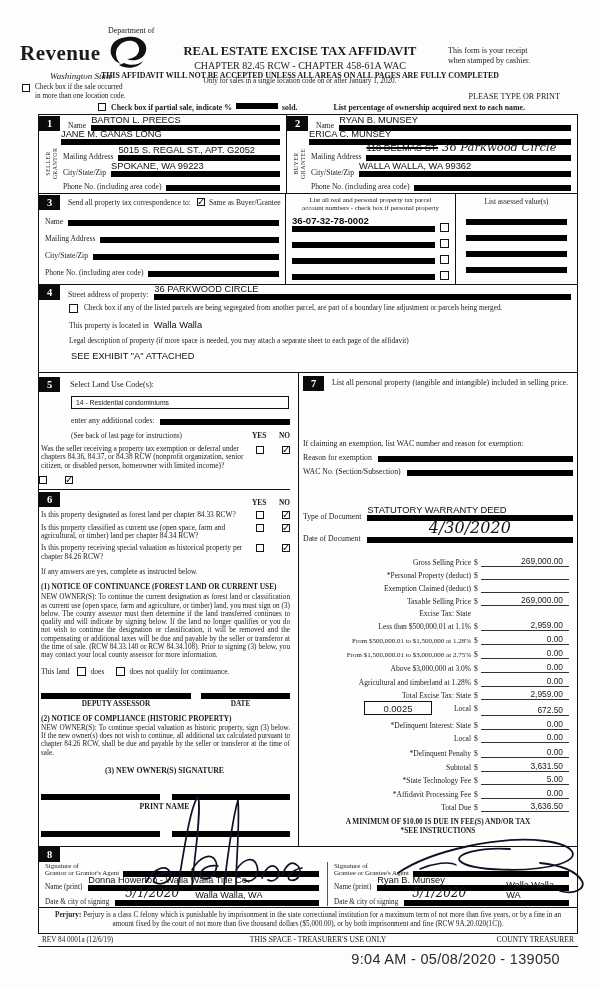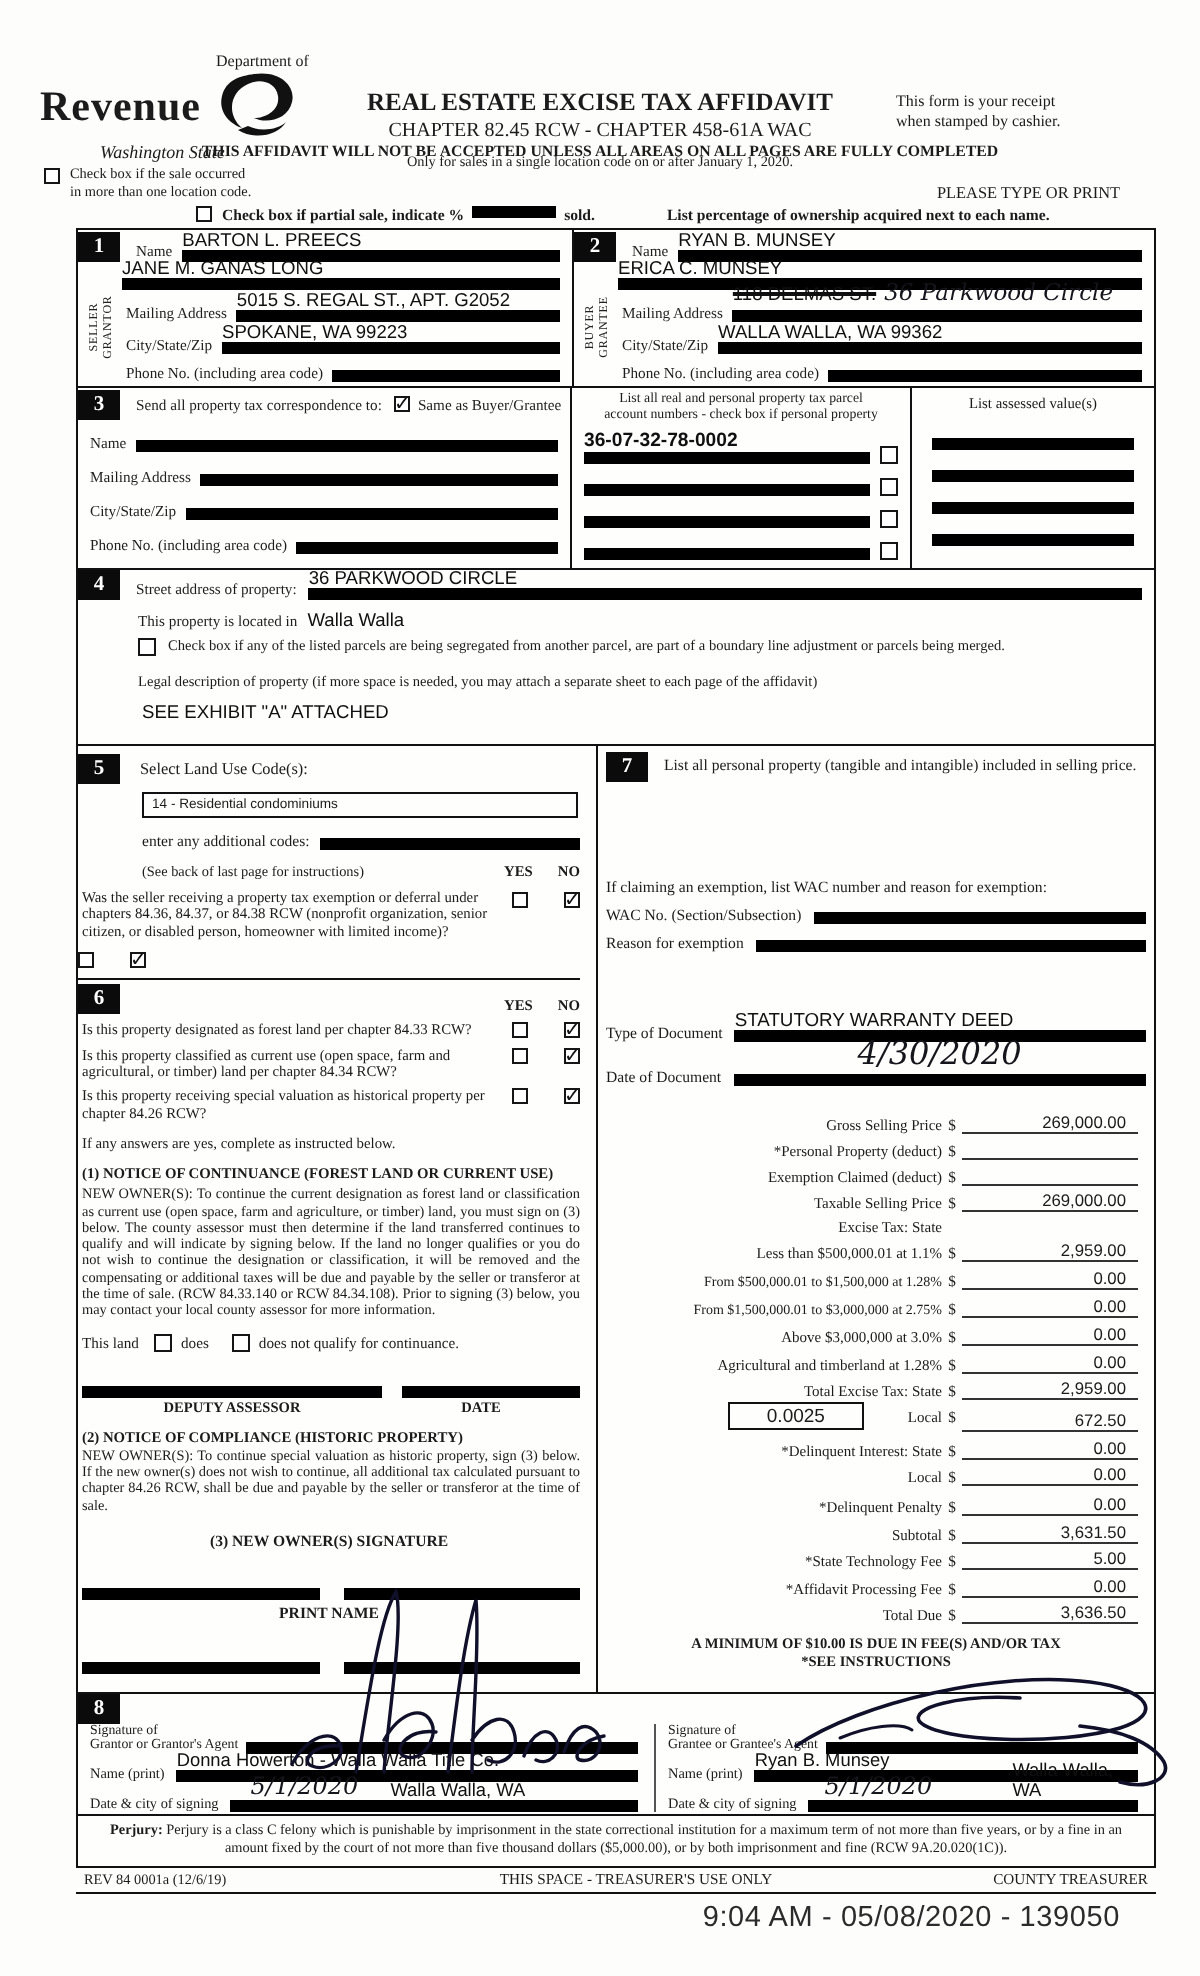--- a/index.html
+++ b/index.html
@@ -204,27 +204,27 @@
         <div class="ul" style="height:16px;"></div>
       </div>
     </div>
 
     <div class="sec" style="height:88px;">
       <div class="row" style="padding-left:0;height:16px;">
         <span class="numbox">4</span>
         <span class="lbl" style="margin:0 6px 1px 8px;">Street address of property:</span>
         <span class="ul v" style="flex:1;font-size:9.3px;">36 PARKWOOD CIRCLE</span>
       </div>
+      <div class="row" style="padding-left:30px;height:15px;align-items:center;">
+        <span class="cb" style="width:9px;height:9px;margin-right:6px;"></span>
+        <span class="small" style="font-size:7.3px;">Check box if any of the listed parcels are being segregated from another parcel, are part of a boundary line adjustment or parcels being merged.</span>
+      </div>
       <div class="row" style="padding-left:30px;height:15px;">
         <span class="lbl" style="margin-right:5px;">This property is located in</span>
         <span class="v" style="font-size:9.3px;">Walla Walla</span>
-      </div>
-      <div class="row" style="padding-left:30px;height:15px;align-items:center;">
-        <span class="cb" style="width:9px;height:9px;margin-right:6px;"></span>
-        <span class="small" style="font-size:7.3px;">Check box if any of the listed parcels are being segregated from another parcel, are part of a boundary line adjustment or parcels being merged.</span>
       </div>
       <div class="row" style="padding-left:30px;height:15px;">
         <span class="small" style="font-size:7.3px;">Legal description of property (if more space is needed, you may attach a separate sheet to each page of the affidavit)</span>
       </div>
       <div class="row" style="padding-left:32px;height:16px;">
         <span class="v" style="font-size:9.3px;">SEE EXHIBIT "A" ATTACHED</span>
       </div>
     </div>
 
     <div class="sec" style="height:474px;display:flex;">
@@ -324,25 +324,25 @@
       </div>
 
       <div style="flex:1;padding:3px 4px 0 4px;">
         <div class="flexr" style="align-items:flex-start;">
           <span class="numbox">7</span>
           <span style="font-size:7.8px;margin-left:8px;line-height:9px;padding-top:2px;">List all personal property (tangible and intangible) included in selling price.</span>
         </div>
         <div style="height:48px;"></div>
         <div style="font-size:7.8px;">If claiming an exemption, list WAC number and reason for exemption:</div>
         <div class="flexr" style="height:14px;">
+          <span style="font-size:7.8px;">Reason for exemption</span>
+          <span class="ul" style="flex:1;margin-left:6px;"></span>
+        </div>
+        <div class="flexr" style="height:14px;">
           <span style="font-size:7.8px;">WAC No. (Section/Subsection)</span>
-          <span class="ul" style="flex:1;margin-left:6px;"></span>
-        </div>
-        <div class="flexr" style="height:14px;">
-          <span style="font-size:7.8px;">Reason for exemption</span>
           <span class="ul" style="flex:1;margin-left:6px;"></span>
         </div>
         <div style="height:30px;"></div>
         <div class="flexr" style="height:15px;">
           <span style="font-size:7.8px;">Type of Document</span>
           <span class="ul v" style="flex:1;margin-left:6px;font-size:9.4px;">STATUTORY WARRANTY DEED</span>
         </div>
         <div class="flexr" style="height:22px;">
           <span style="font-size:7.8px;">Date of Document</span>
           <span class="ul" style="flex:1;margin-left:6px;text-align:center;">

